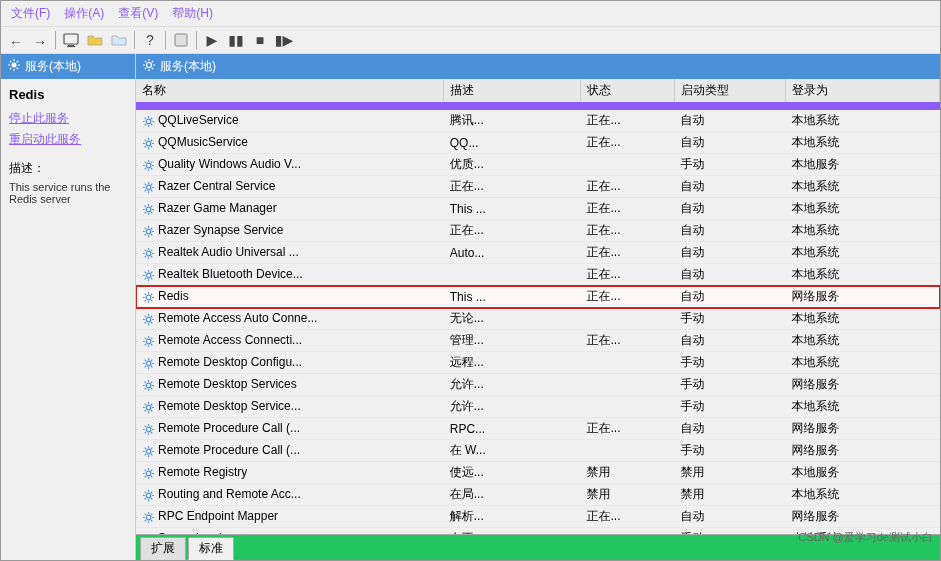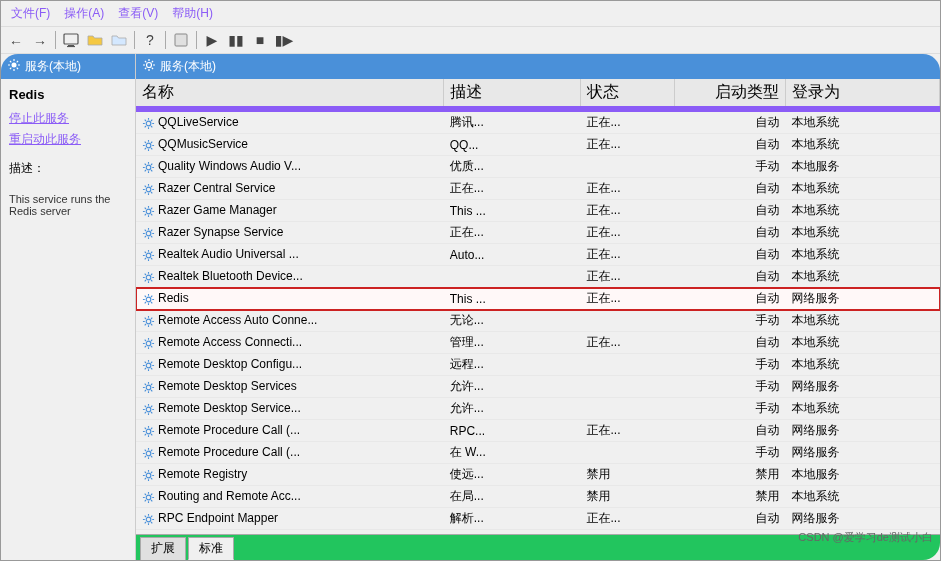--- a/index.html
+++ b/index.html
@@ -46,21 +46,20 @@
       cursor: pointer;
       display: flex; align-items: center; justify-content: center;
       font-size: 14px;
       color: #444;
     }
     .toolbar-sep { width: 1px; height: 18px; background: #aaa; margin: 0 2px; }
     .main-content {
       display: flex;
       flex: 1;
       overflow: hidden;
-      border-radius: 17px;
     }
     .left-panel {
       width: 135px;
       background: #f0f0f0;
       border-right: 1px solid #ccc;
       display: flex;
       flex-direction: column;
     }
     .left-panel-header {
       background: #4a90d9;
@@ -83,21 +82,21 @@
     .action-link {
       color: #8b5cf6;
       text-decoration: underline;
       cursor: pointer;
       display: block;
       margin-bottom: 4px;
       font-size: 12px;
     }
     .desc-label {
       margin-top: 12px;
-      margin-bottom: 16px;
+      margin-bottom: 4px;
       font-size: 12px;
     }
     .desc-text {
       font-size: 11px;
       color: #333;
     }
     .right-panel {
       flex: 1;
       display: flex;
       flex-direction: column;
@@ -123,39 +122,39 @@
     }
     thead tr {
       background: #e8e8e8;
       position: sticky;
       top: 0;
     }
     thead th {
       text-align: left;
       padding: 3px 6px;
       border-right: 1px solid #ccc;
-      border-bottom: 6px solid #8b5cf6;
+      border-bottom: 8px solid #8b5cf6;
       font-weight: normal;
-      font-size: 16px;
+      font-size: 12px;
       cursor: pointer;
       white-space: nowrap;
     }
     tbody tr { cursor: pointer; }
     tbody td {
       padding: 2px 6px;
       border-bottom: 1px solid #e8e8e8;
       font-size: 12px;
       white-space: nowrap;
       overflow: hidden;
       max-width: 0;
     }
     .col-name { width: 180px; max-width: 180px; }
     .col-desc { width: 80px; max-width: 80px; }
     .col-status { width: 55px; max-width: 55px; }
-    .col-startup { width: 65px; max-width: 65px; text-align: right; }
+    .col-startup { width: 65px; max-width: 65px; }
     .col-login { width: 90px; max-width: 90px; }
     .bottom-tabs {
       border-top: 1px solid #aaa;
       padding: 2px 4px 0;
       display: flex;
       gap: 0;
       background: #22c55e;
     }
     .tab {
       padding: 2px 10px;

